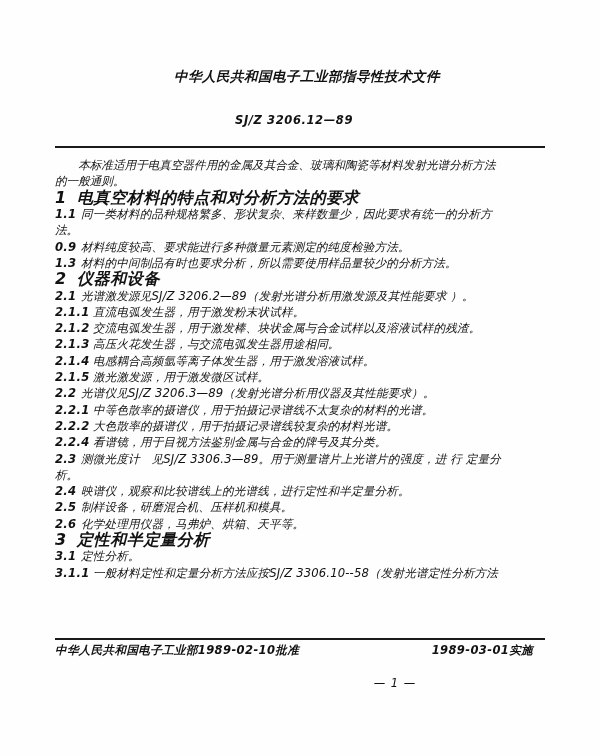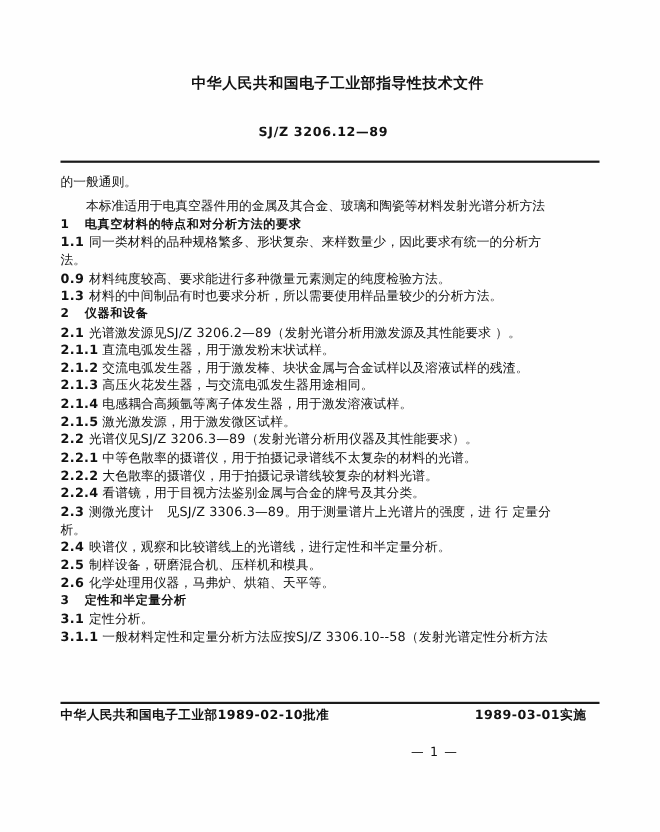--- a/index.html
+++ b/index.html
@@ -17,20 +17,21 @@
     -webkit-font-smoothing: none;
   }
 
   .page {
     position: relative;
     width: 600px;
     height: 756px;
     box-sizing: border-box;
     padding: 0 55px;
     background: #fefefe;
+    font-style: italic;
   }
 
   
   .masthead {
     padding-top: 68px;
   }
   .issuer-line {
     font-size: 13.5px;
     font-weight: bold;
     letter-spacing: .5px;
@@ -88,21 +89,21 @@
     padding: 0;
   }
   .para.indent {
     text-indent: 2em;
   }
   .gap-s { margin-top: 3px; }
   .gap-m { margin-top: 6px; }
 
   .heading {
     margin: 0;
-    font-size: 11px;
+    font-size: 16px;
     font-weight: bold;
     letter-spacing: .6px;
   }
   .heading .hnum {
     display: inline-block;
     width: 22px;
   }
 
   
   .clause {
@@ -161,22 +162,22 @@
     <div class="issuer-line">中华人民共和国电子工业部指导性技术文件</div>
     <div class="std-no-row">
       <span class="std-no">SJ/Z 3206.12—89</span>
     </div>
   </div>
 
   <div class="rule-top"></div>
 
   <div class="body-area">
 
+    <div class="para indent gap-m">本标准适用于电真空器件用的金属及其合金、玻璃和陶瓷等材料发射光谱分析方法</div>
     <div class="para">的一般通则。</div>
-    <div class="para indent gap-m">本标准适用于电真空器件用的金属及其合金、玻璃和陶瓷等材料发射光谱分析方法</div>
 
     <div class="heading gap-m"><span class="hnum">1</span><span>电真空材料的特点和对分析方法的要求</span></div>
 
     <div class="clause lv1 gap-s"><span class="cnum">1.1</span><span class="ctext">同一类材料的品种规格繁多、形状复杂、来样数量少，因此要求有统一的分析方</span></div>
     <div class="cont">法。</div>
 
     <div class="clause lv1"><span class="cnum">0.9</span><span class="ctext">材料纯度较高、要求能进行多种微量元素测定的纯度检验方法。</span></div>
 
     <div class="clause lv1"><span class="cnum">1.3</span><span class="ctext">材料的中间制品有时也要求分析，所以需要使用样品量较少的分析方法。</span></div>
 

